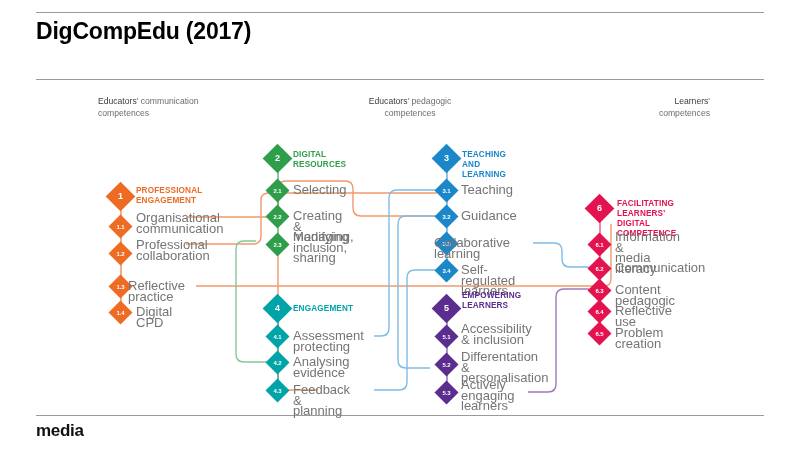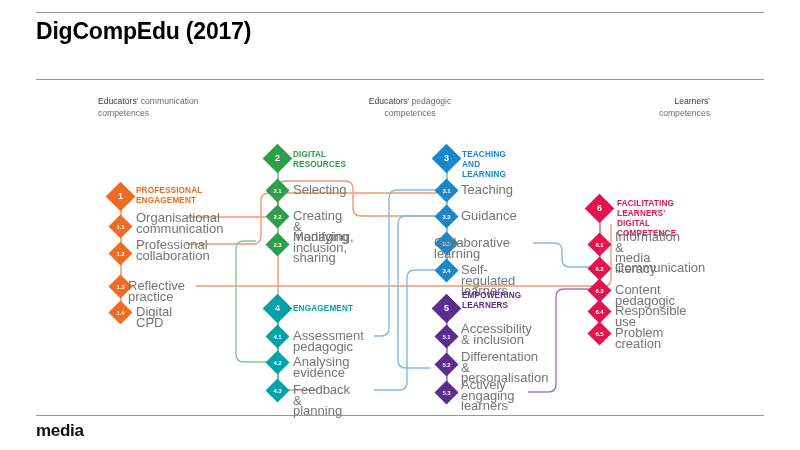--- a/index.html
+++ b/index.html
@@ -212,21 +212,21 @@
     <div class="spine" style="left:277px;top:308px;height:84px;background:#00A3A8;opacity:.5"></div>
 
     <div class="node big" style="left:267px;top:298px;background:#00A3A8">
       <span>4</span>
     </div>
     <div class="area-title" style="left:293px;top:304px;color:#00A3A8">ENGAGEMENT</div>
 
     <div class="node" style="left:269px;top:328px;background:#00A3A8">
       <span>4.1</span>
       </div>
-    <div class="item-label" style="left:293px;top:331px">Assessment pedagogic</div>
+    <div class="item-label" style="left:293px;top:331px">Assessment protecting</div>
 
     <div class="node" style="left:269px;top:354px;background:#00A3A8">
       <span>4.2</span>
       </div>
     <div class="item-label" style="left:293px;top:357px">Analysing evidence</div>
 
     <div class="node" style="left:269px;top:382px;background:#00A3A8">
       <span>4.3</span>
       </div>
     <div class="item-label" style="left:293px;top:385px">Feedback &amp; planning</div>
@@ -282,21 +282,21 @@
     <div class="item-label" style="left:615px;top:263px">Communication</div>
 
     <div class="node" style="left:591px;top:282px;background:#E2134F">
       <span>6.3</span>
       </div>
     <div class="item-label" style="left:615px;top:285px">Content pedagogic</div>
 
     <div class="node" style="left:591px;top:303px;background:#E2134F">
       <span>6.4</span>
       </div>
-    <div class="item-label" style="left:615px;top:306px">Responsible use</div>
+    <div class="item-label" style="left:615px;top:306px">Reflective use</div>
 
     <div class="node" style="left:591px;top:325px;background:#E2134F">
       <span>6.5</span>
       </div>
     <div class="item-label" style="left:615px;top:328px">Problem creation</div>
   </div>
 
 </div>
 
 </body></html>

